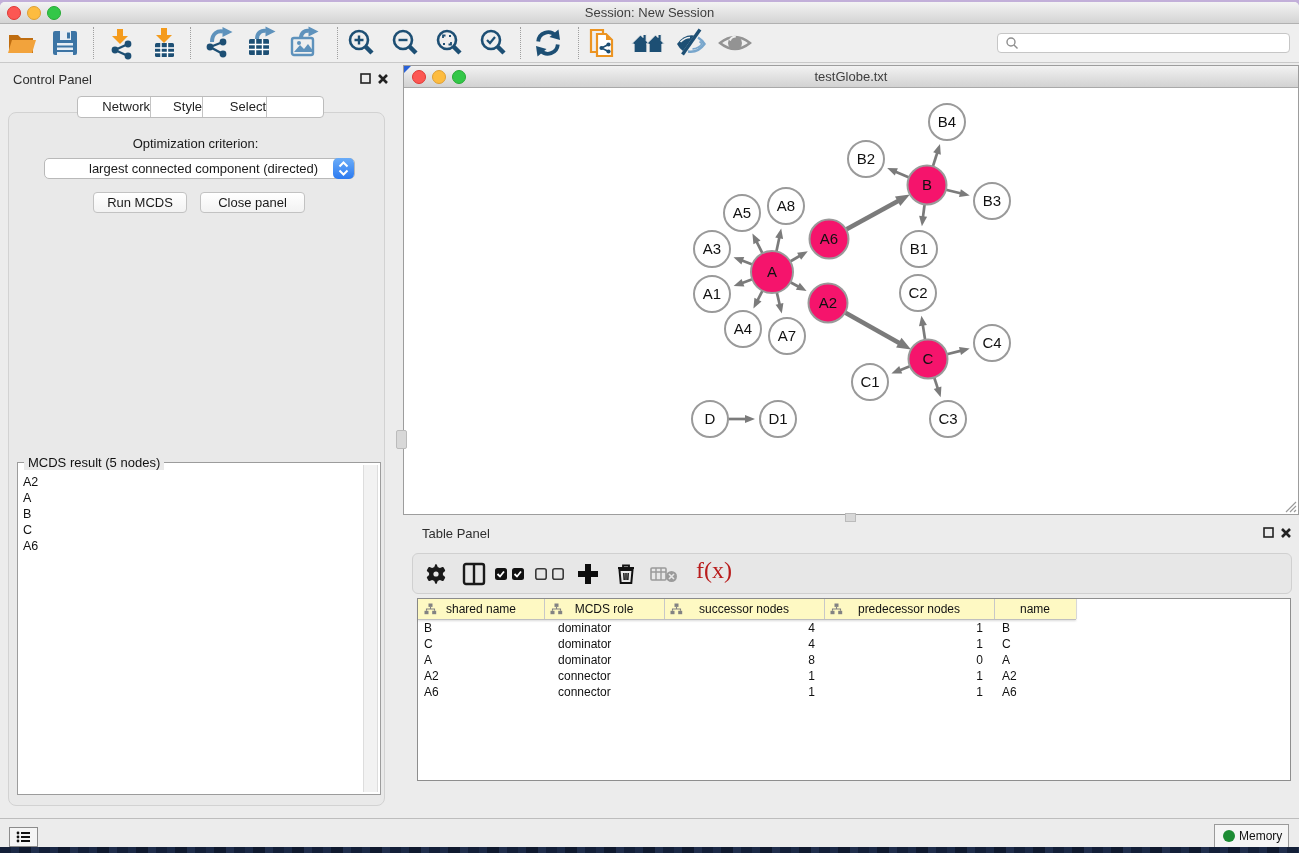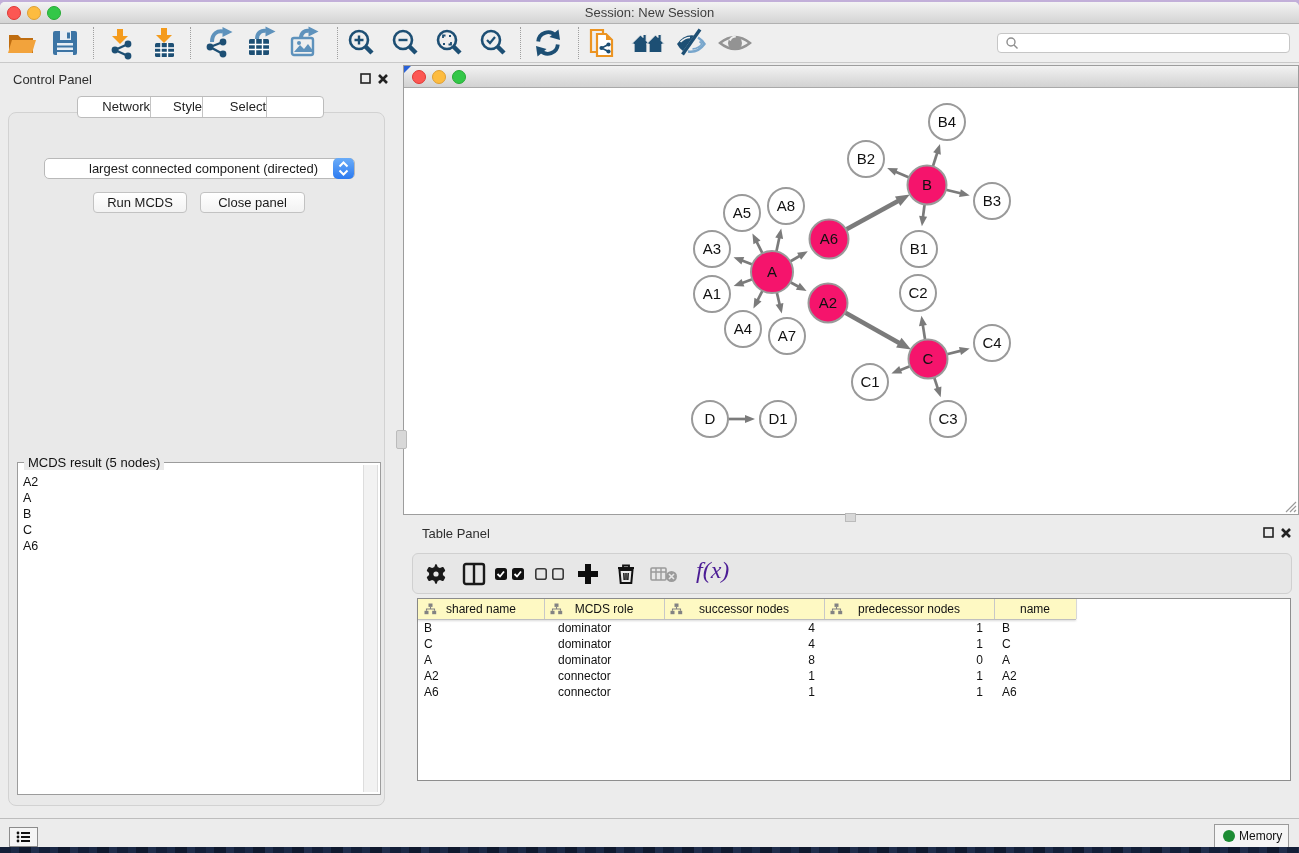--- a/index.html
+++ b/index.html
@@ -182,20 +182,21 @@
 <svg class="abs" style="left:377px;top:8px" width="12" height="12">
         <path d="M2,2 L10,10 M10,2 L2,10" stroke="#222" stroke-width="2.6"></path>
       </svg>
 <div id="cp-body"></div>
 <div class="tabset" id="cp-tabs" style="left:77px;top:31px">
  <div class="tab" style="width:72px">Network</div>
  <div class="tab" style="width:51px">Style</div>
  <div class="tab" style="width:63px">Select</div>
  <div class="tab sel" style="width:56px">MCDS</div>
 </div>
+<div class="abs" style="left:0;top:71px;width:391px;text-align:center;font-size:13px;color:#1a1a1a;">Optimization criterion:</div>
 <div class="abs" style="left:44px;top:93px;width:309px;height:19px;background:#fff;border:1px solid #b9b9b9;border-radius:5px;">
   <div class="abs" style="left:12px;top:2px;font-size:13px;color:#1a1a1a;padding-left:32px;">largest connected component (directed)</div>
   <div class="abs" style="left:288px;top:-1px;width:21px;height:21px;border-radius:5px;background:linear-gradient(#6aacf8,#2c7af0);">
     <svg width="21" height="21" viewBox="0 0 21 21">
             <path d="M6.5,8.5 L10.5,4.5 L14.5,8.5 M6.5,12.5 L10.5,16.5 L14.5,12.5" stroke="#fff" stroke-width="2" fill="none"></path>
           </svg>
   </div>
 </div>
 <div class="btn" style="left:93px;top:127px;width:92px;height:19px;line-height:19px;">Run MCDS</div>
 <div class="btn" style="left:200px;top:127px;width:103px;height:19px;line-height:19px;">Close panel</div>
@@ -203,20 +204,21 @@
   <div class="abs" style="left:6px;top:-8px;background:#e9e9e9;padding:0 4px;font-size:13px;color:#111;">MCDS result (5 nodes)</div>
   <div class="abs" style="right:2px;top:2px;width:13px;height:327px;background:#f2f2f2;border-left:1px solid #ddd;border-right:1px solid #ddd;"></div>
   <div class="abs" style="left:5px;top:11px;font-size:12.5px;line-height:16px;color:#111;">A2<br>A<br>B<br>C<br>A6</div>
 </div>
 
 <div id="nwin" style="top:0">
  <div id="nwin-tb">
           <div class="tl t1"></div>
           <div class="tl t2"></div>
           <div class="tl t3"></div>
+  <div class="wtitle">testGlobe.txt</div>
         </div>
  <svg class="abs" style="left:0;top:0" width="7" height="7">
           <path d="M0,0 h7 L0,7 z" fill="#2a62d8"></path>
         </svg>
  <svg class="abs" style="left:0;top:22px" width="894" height="425" viewBox="0 0 894 425">
 <line x1="348.3" y1="191.2" x2="337.6" y2="195.2" stroke="#7b7b7b" stroke-width="2.7"></line>
 <polygon points="329.6,198.1 337.6,190.9 340.4,198.4" fill="#7b7b7b"></polygon>
 <line x1="348.4" y1="176.5" x2="337.4" y2="172.3" stroke="#7b7b7b" stroke-width="2.7"></line>
 <polygon points="329.5,169.2 340.2,169.1 337.4,176.5" fill="#7b7b7b"></polygon>
 <line x1="358.5" y1="202.7" x2="353.3" y2="212.9" stroke="#7b7b7b" stroke-width="2.7"></line>
@@ -340,21 +342,21 @@
  <path d="M10,6.5 v-2 h6 v2" stroke="#111" stroke-width="1.8" fill="none"></path>
  <path d="M6.5,9 l1.2,13 h10.6 l1.2,-13 z" fill="none" stroke="#111" stroke-width="2"></path>
  <path d="M10.8,12 l0.4,7 M15.2,12 l-0.4,7 M13,12 v7" stroke="#111" stroke-width="1.5"></path>
 </svg>
 <svg class="abs" style="left:237px;top:12px" width="28" height="17" viewBox="0 0 28 17">
  <rect x="1" y="2" width="15" height="12" rx="1" fill="none" stroke="#9b9b9b" stroke-width="1.6"></rect>
  <path d="M1,6 h15 M6,2 v12 M11,2 v12" stroke="#9b9b9b" stroke-width="1.4"></path>
  <circle cx="21.5" cy="10.5" r="5.5" fill="#9b9b9b"></circle>
  <path d="M19,8 l5,5 M24,8 l-5,5" stroke="#e7e7e7" stroke-width="1.6"></path>
 </svg>
-<div class="abs" style="left:283px;top:3px;width:50px;font-size:24px;font-style:italic;color:#4c1d95;font-family:'Liberation Serif',serif;">f(x)</div>
+<div class="abs" style="left:283px;top:3px;width:50px;font-size:24px;color:#b91c1c;font-family:'Liberation Serif',serif;">f(x)</div>
 </div>
  <div id="tbl">
   <div id="tbl-head" style="width:658px;">
     <div class="th" style="left:0;width:126px;">shared name</div>
     <div class="th" style="left:126px;width:120px;">MCDS role</div>
     <div class="th" style="left:246px;width:160px;">successor nodes</div>
     <div class="th" style="left:406px;width:170px;">predecessor nodes</div>
     <div class="th" style="left:576px;width:82px;border-right:1px solid #d8d8d8;">name</div>
     <svg class="abs" style="left:6px;top:4px" width="13" height="12" viewBox="0 0 13 12">
  <rect x="4.5" y="0.5" width="4" height="3.4" fill="#828282"></rect>

